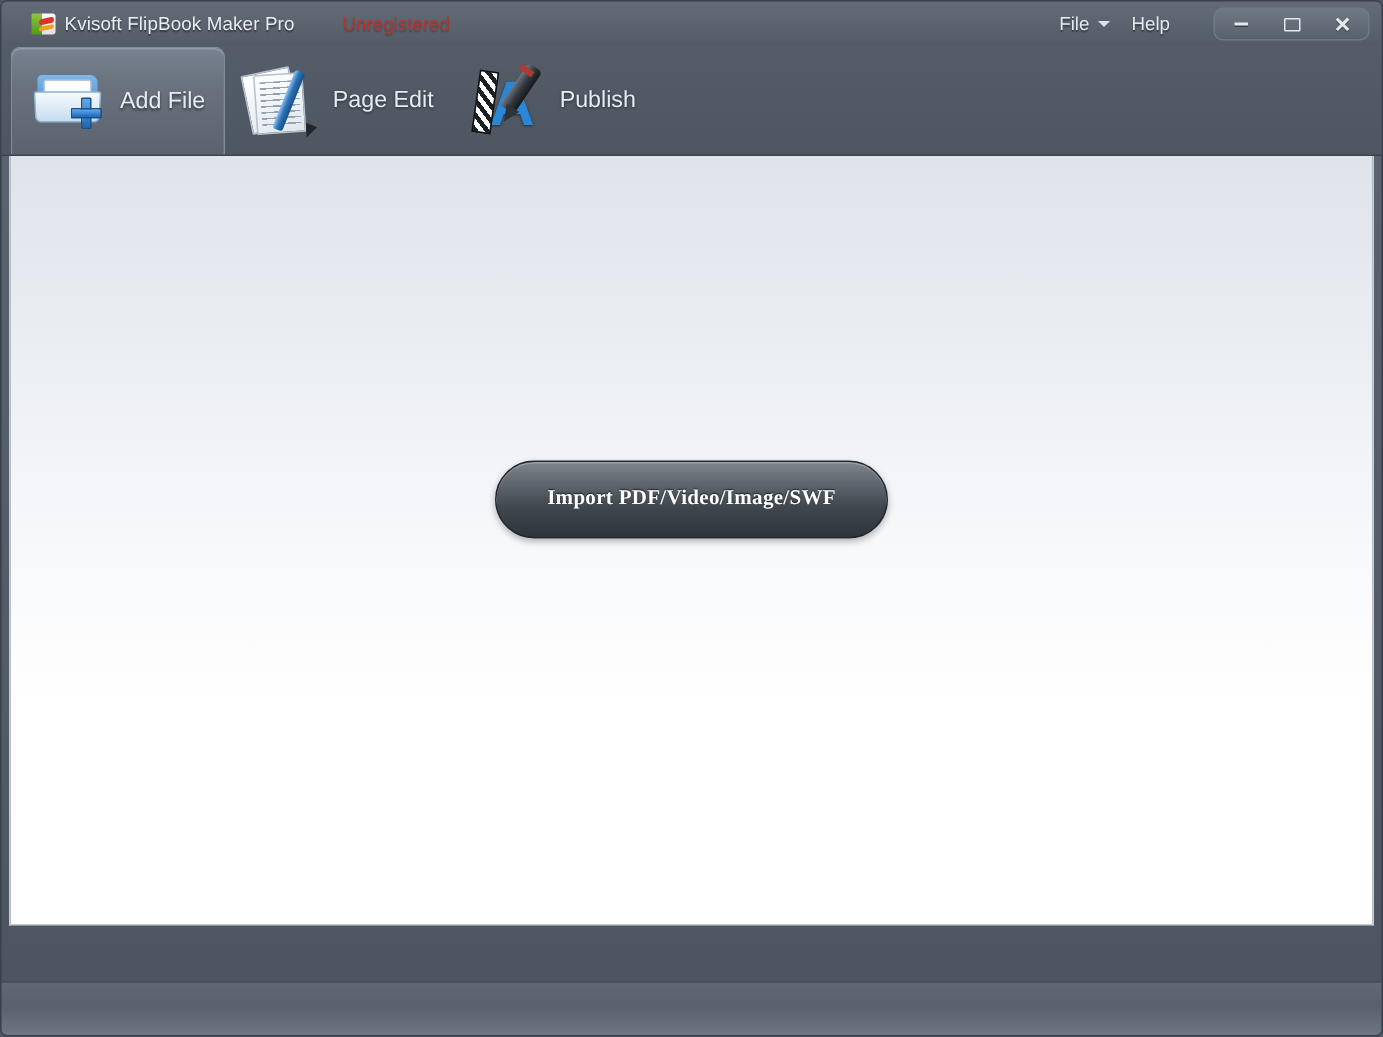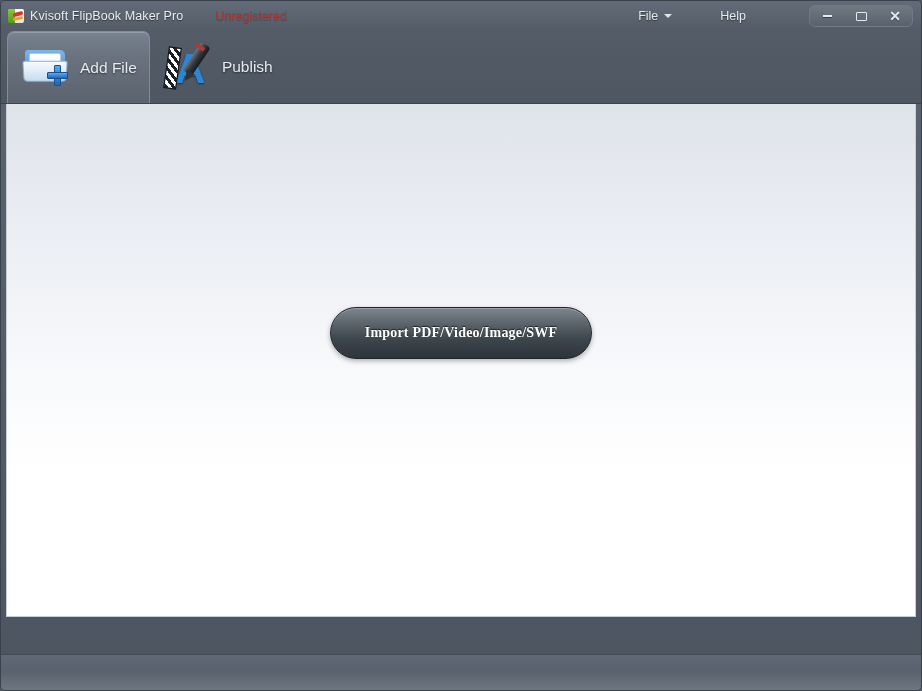--- a/index.html
+++ b/index.html
@@ -21,21 +21,21 @@
     border-radius: 5px;
     overflow: hidden;
   }
 
   
   .titlebar {
     position: relative;
     height: 30px;
     display: flex;
     align-items: center;
-    padding-left: 7px;
+    padding-left: 20px;
     background: linear-gradient(180deg, #626b77 0%, #5a636e 55%, #525b66 100%);
   }
 
   .app-logo {
     width: 16px; height: 16px;
     margin-right: 6px;
     position: relative;
     flex: 0 0 auto;
   }
   .app-logo .lf {
@@ -80,21 +80,20 @@
     text-shadow: 0 1px 1px rgba(0,0,0,0.25);
     white-space: nowrap;
   }
 
   .titlebar-right {
     position: absolute;
     right: 0; top: 0;
     height: 30px;
     display: flex;
     align-items: center;
-    gap: 34px;
   }
 
   .menu-item {
     font-size: 12.5px;
     color: #e4e9ef;
     text-shadow: 0 1px 1px rgba(0,0,0,0.45);
     padding: 3px 7px;
     display: flex;
     align-items: center;
     gap: 6px;
@@ -503,20 +502,30 @@
       <div class="tab-icon ico-folder">
         <div class="back"></div>
           <div class="sheet"></div>
           <div class="front"></div>
         <div class="plus-v"></div>
           <div class="plus-h"></div>
       </div>
       <div class="tab-label">Add File</div>
     </div>
 
+    <div class="tab">
+      <div class="tab-icon ico-pageedit">
+        <div class="pg pg1"></div>
+          <div class="pg pg2"></div>
+          <div class="lines"></div>
+        <div class="pen"></div>
+          <div class="nib"></div>
+      </div>
+      <div class="tab-label">Page Edit</div>
+    </div>
 
     <div class="tab">
       <div class="tab-icon ico-design">
         <div class="letterA">A</div>
         <div class="ruler"></div>
         <div class="marker"></div>
         <div class="marker-band"></div>
         <div class="marker-tip"></div>
       </div>
       <div class="tab-label">Publish</div>

